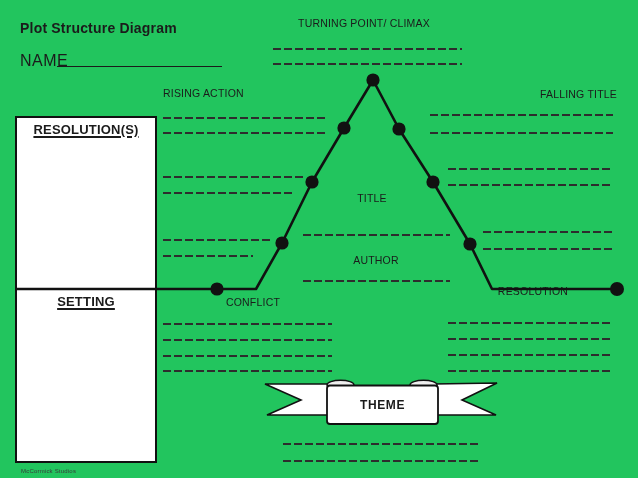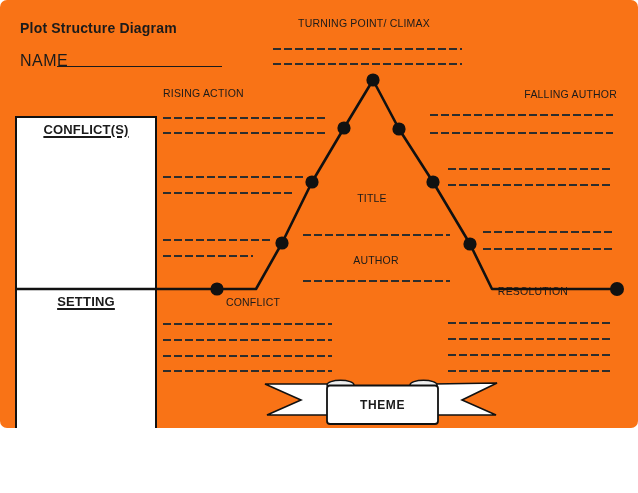--- a/index.html
+++ b/index.html
@@ -1,18 +1,18 @@
 <!DOCTYPE html>
 <html><head>
 <meta charset="utf-8">
 <style>
   html,body{margin:0;padding:0;background:#ffffff;}
   .canvas{
-    position:relative;width:638px;height:428px;background:#f97316;
-    font-family:"Liberation Sans",sans-serif;color:#1b1b1b;overflow:hidden;border-radius:7px;
+    position:relative;width:638px;height:478px;background:#22c55e;
+    font-family:"Liberation Sans",sans-serif;color:#1b1b1b;overflow:hidden;
   }
   .abs{position:absolute;}
   .lbl{font-size:10.5px;letter-spacing:.2px;white-space:nowrap;}
   .center{text-align:center;}
   .page-title{font-size:14px;font-weight:bold;letter-spacing:.2px;}
   .name-label{font-size:16px;letter-spacing:.5px;}
   .name-line{border-bottom:1.6px solid #1b1b1b;height:0;}
   .wline{height:2px;background:repeating-linear-gradient(to right,#2d2d2d 0 8px,transparent 8px 11px);}
   .charbox{border:2px solid #111;background:#fff;box-sizing:border-box;}
   .boxhead{font-size:13px;font-weight:bold;text-decoration:underline;text-decoration-thickness:1.8px;text-underline-offset:2px;letter-spacing:.2px;}
@@ -24,28 +24,28 @@
 <body>
 
 <div class="canvas">
 
   <div class="abs page-title" style="left:20px;top:20px;">Plot Structure Diagram</div>
   <div class="abs name-label" style="left:20px;top:52px;">NAME</div>
   <div class="abs name-line" style="left:57px;top:66px;width:165px;"></div>
 
   <div class="abs lbl center" style="left:264px;top:17px;width:200px;">TURNING POINT/ CLIMAX</div>
   <div class="abs lbl" style="left:163px;top:87px;">RISING ACTION</div>
-  <div class="abs lbl" style="right:21px;top:88px;">FALLING AUTHOR</div>
+  <div class="abs lbl" style="right:21px;top:88px;">FALLING TITLE</div>
   <div class="abs lbl center" style="left:322px;top:192px;width:100px;">TITLE</div>
   <div class="abs lbl center" style="left:326px;top:254px;width:100px;">AUTHOR</div>
   <div class="abs lbl center" style="left:208px;top:296px;width:90px;">CONFLICT</div>
   <div class="abs lbl center" style="left:488px;top:285px;width:90px;">RESOLUTION</div>
 
   <div class="abs charbox" style="left:15px;top:116px;width:142px;height:347px;"></div>
-  <div class="abs boxhead center" style="left:15px;top:122px;width:142px;">CONFLICT(S)</div>
+  <div class="abs boxhead center" style="left:15px;top:122px;width:142px;">RESOLUTION(S)</div>
   <div class="abs boxhead center" style="left:15px;top:294px;width:142px;">SETTING</div>
 
   <div class="abs wline" style="left:273px;top:48px;width:189px;"></div>
   <div class="abs wline" style="left:273px;top:63px;width:189px;"></div>
 
   <div class="abs wline" style="left:163px;top:117px;width:164px;"></div>
   <div class="abs wline" style="left:163px;top:132px;width:162px;"></div>
   <div class="abs wline" style="left:163px;top:176px;width:140px;"></div>
   <div class="abs wline" style="left:163px;top:192px;width:130px;"></div>
   <div class="abs wline" style="left:163px;top:239px;width:107px;"></div>

